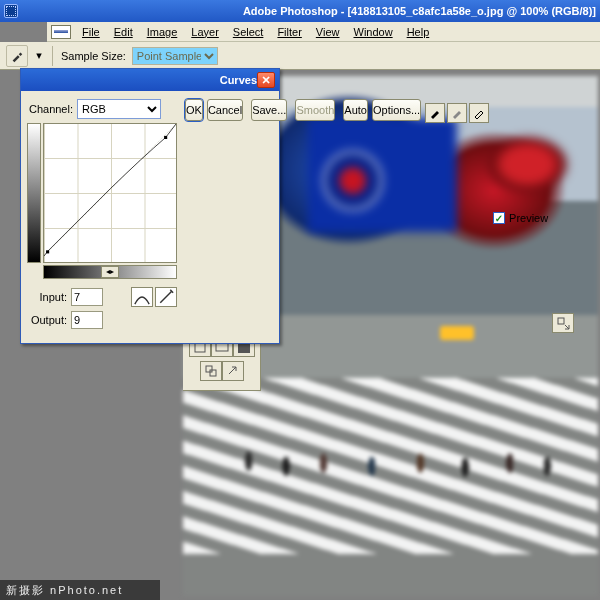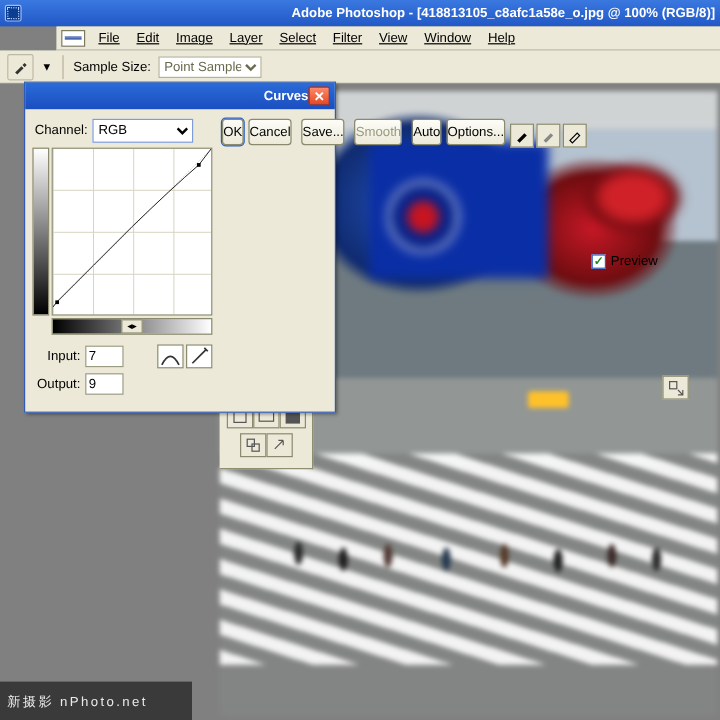--- a/index.html
+++ b/index.html
@@ -16,21 +16,21 @@
   .menubar .file-icon { width: 20px; height: 14px; margin: 0 4px 0 2px; border: 1px solid #7a7a5e; background: #fff; position: relative; }
   .menubar .file-icon:after { content: ""; position: absolute; left: 2px; top: 4px; right: 2px; height: 3px; background: linear-gradient(#9aa6d6,#274e9e); }
   .menuitem { padding: 2px 7px; cursor: default; text-decoration: underline; text-decoration-thickness: 1px; }
 
   
   .optbar { height: 28px; background: #ece9d8; border-bottom: 1px solid #9a9a80; display: flex; align-items: center; padding: 0 6px; gap: 6px; }
   .optbar .eyedrop { width: 22px; height: 22px; background: #ece9d8; border: 1px solid #bdbaa3; border-radius: 2px; display: flex; align-items: center; justify-content: center; }
   .optbar .eyedrop svg { width: 14px; height: 14px; }
   .optbar .sep { width: 1px; height: 20px; background: #b5b299; margin: 0 2px; }
   .optbar .lbl { color: #000; }
-  .optbar select { width: 86px; height: 18px; background: #ffffff; border: 1px solid #b5b299; color: #6a6a4f; }
+  .optbar select { width: 86px; height: 18px; background: #7dd3fc; border: 1px solid #b5b299; color: #6a6a4f; }
 
   
   .canvas-area { position: absolute; left: 0; right: 0; top: 70px; bottom: 0; background: #808080; }
   .photo { position: absolute; left: 183px; top: 6px; width: 415px; height: 520px; overflow: hidden;
     background:
       radial-gradient(120px 100px at 75% 22%, #c61826 0%, #6f0d10 45%, transparent 60%),
       radial-gradient(130px 110px at 40% 18%, #2859c5 0%, #0f2a6f 60%, transparent 70%),
       linear-gradient(180deg,#cfd3d4 0 6%, #b5c2cf 6% 24%, #6e7a80 24% 46%, #929795 46% 60%, #828583 60% 100%);
     filter: blur(2px);
   }
@@ -50,21 +50,21 @@
       radial-gradient(6px 16px at 92% 55%, #2a2a2a 60%, transparent 61%);
   }
   .photo .taxi { position: absolute; left: 62%; top: 48%; width: 34px; height: 14px; background: #ffc12a; border-radius: 3px; }
   .photo .billboard1 { position: absolute; left: 30%; top: 8%; width: 36%; height: 22%;
     background: radial-gradient(44px 44px at 30% 55%, #c81420 30%, #04218a 31% 62%, #fff 63% 67%, #0a2ea5 68% 100%);
     filter: blur(4px); }
   .photo .billboard2 { position: absolute; left: 68%; top: 6%; width: 30%; height: 22%;
     background: radial-gradient(60px 42px at 50% 50%, #d02128 0 40%, #6b0b10 60%, transparent 70%);
     filter: blur(4px); }
 
-  .watermark { position: absolute; left: 0; bottom: 0; width: 160px; height: 32px; background: rgba(0,0,0,0.55); color: #eaeaea; font-size: 11px; letter-spacing: 2px; display: flex; align-items: center; padding-left: 6px; }
+  .watermark { position: absolute; left: 0; bottom: 0; width: 160px; height: 20px; background: rgba(0,0,0,0.55); color: #eaeaea; font-size: 11px; letter-spacing: 2px; display: flex; align-items: center; padding-left: 6px; }
 
   
   .adj-panel { position: absolute; left: 183px; top: 273px; width: 78px; height: 118px; background: #ece9d8; border-right: 1px solid #8e8e70; border-bottom: 1px solid #8e8e70; display: flex; flex-direction: column; align-items: center; padding: 6px 4px; gap: 4px; }
   .swatches { width: 34px; height: 30px; position: relative; }
   .swatches .fg { position: absolute; left: 0; top: 0; width: 22px; height: 22px; background: #f6ad3f; border: 1px solid #000; }
   .swatches .bg { position: absolute; left: 12px; top: 10px; width: 22px; height: 22px; background: #878787; border: 1px solid #000; }
   .adj-row { display: flex; gap: 0; }
   .adj-btn { width: 22px; height: 20px; background: #ece9d8; border: 1px solid #8a8a6e; display: flex; align-items: center; justify-content: center; }
   .adj-btn svg { width: 14px; height: 14px; }
 

